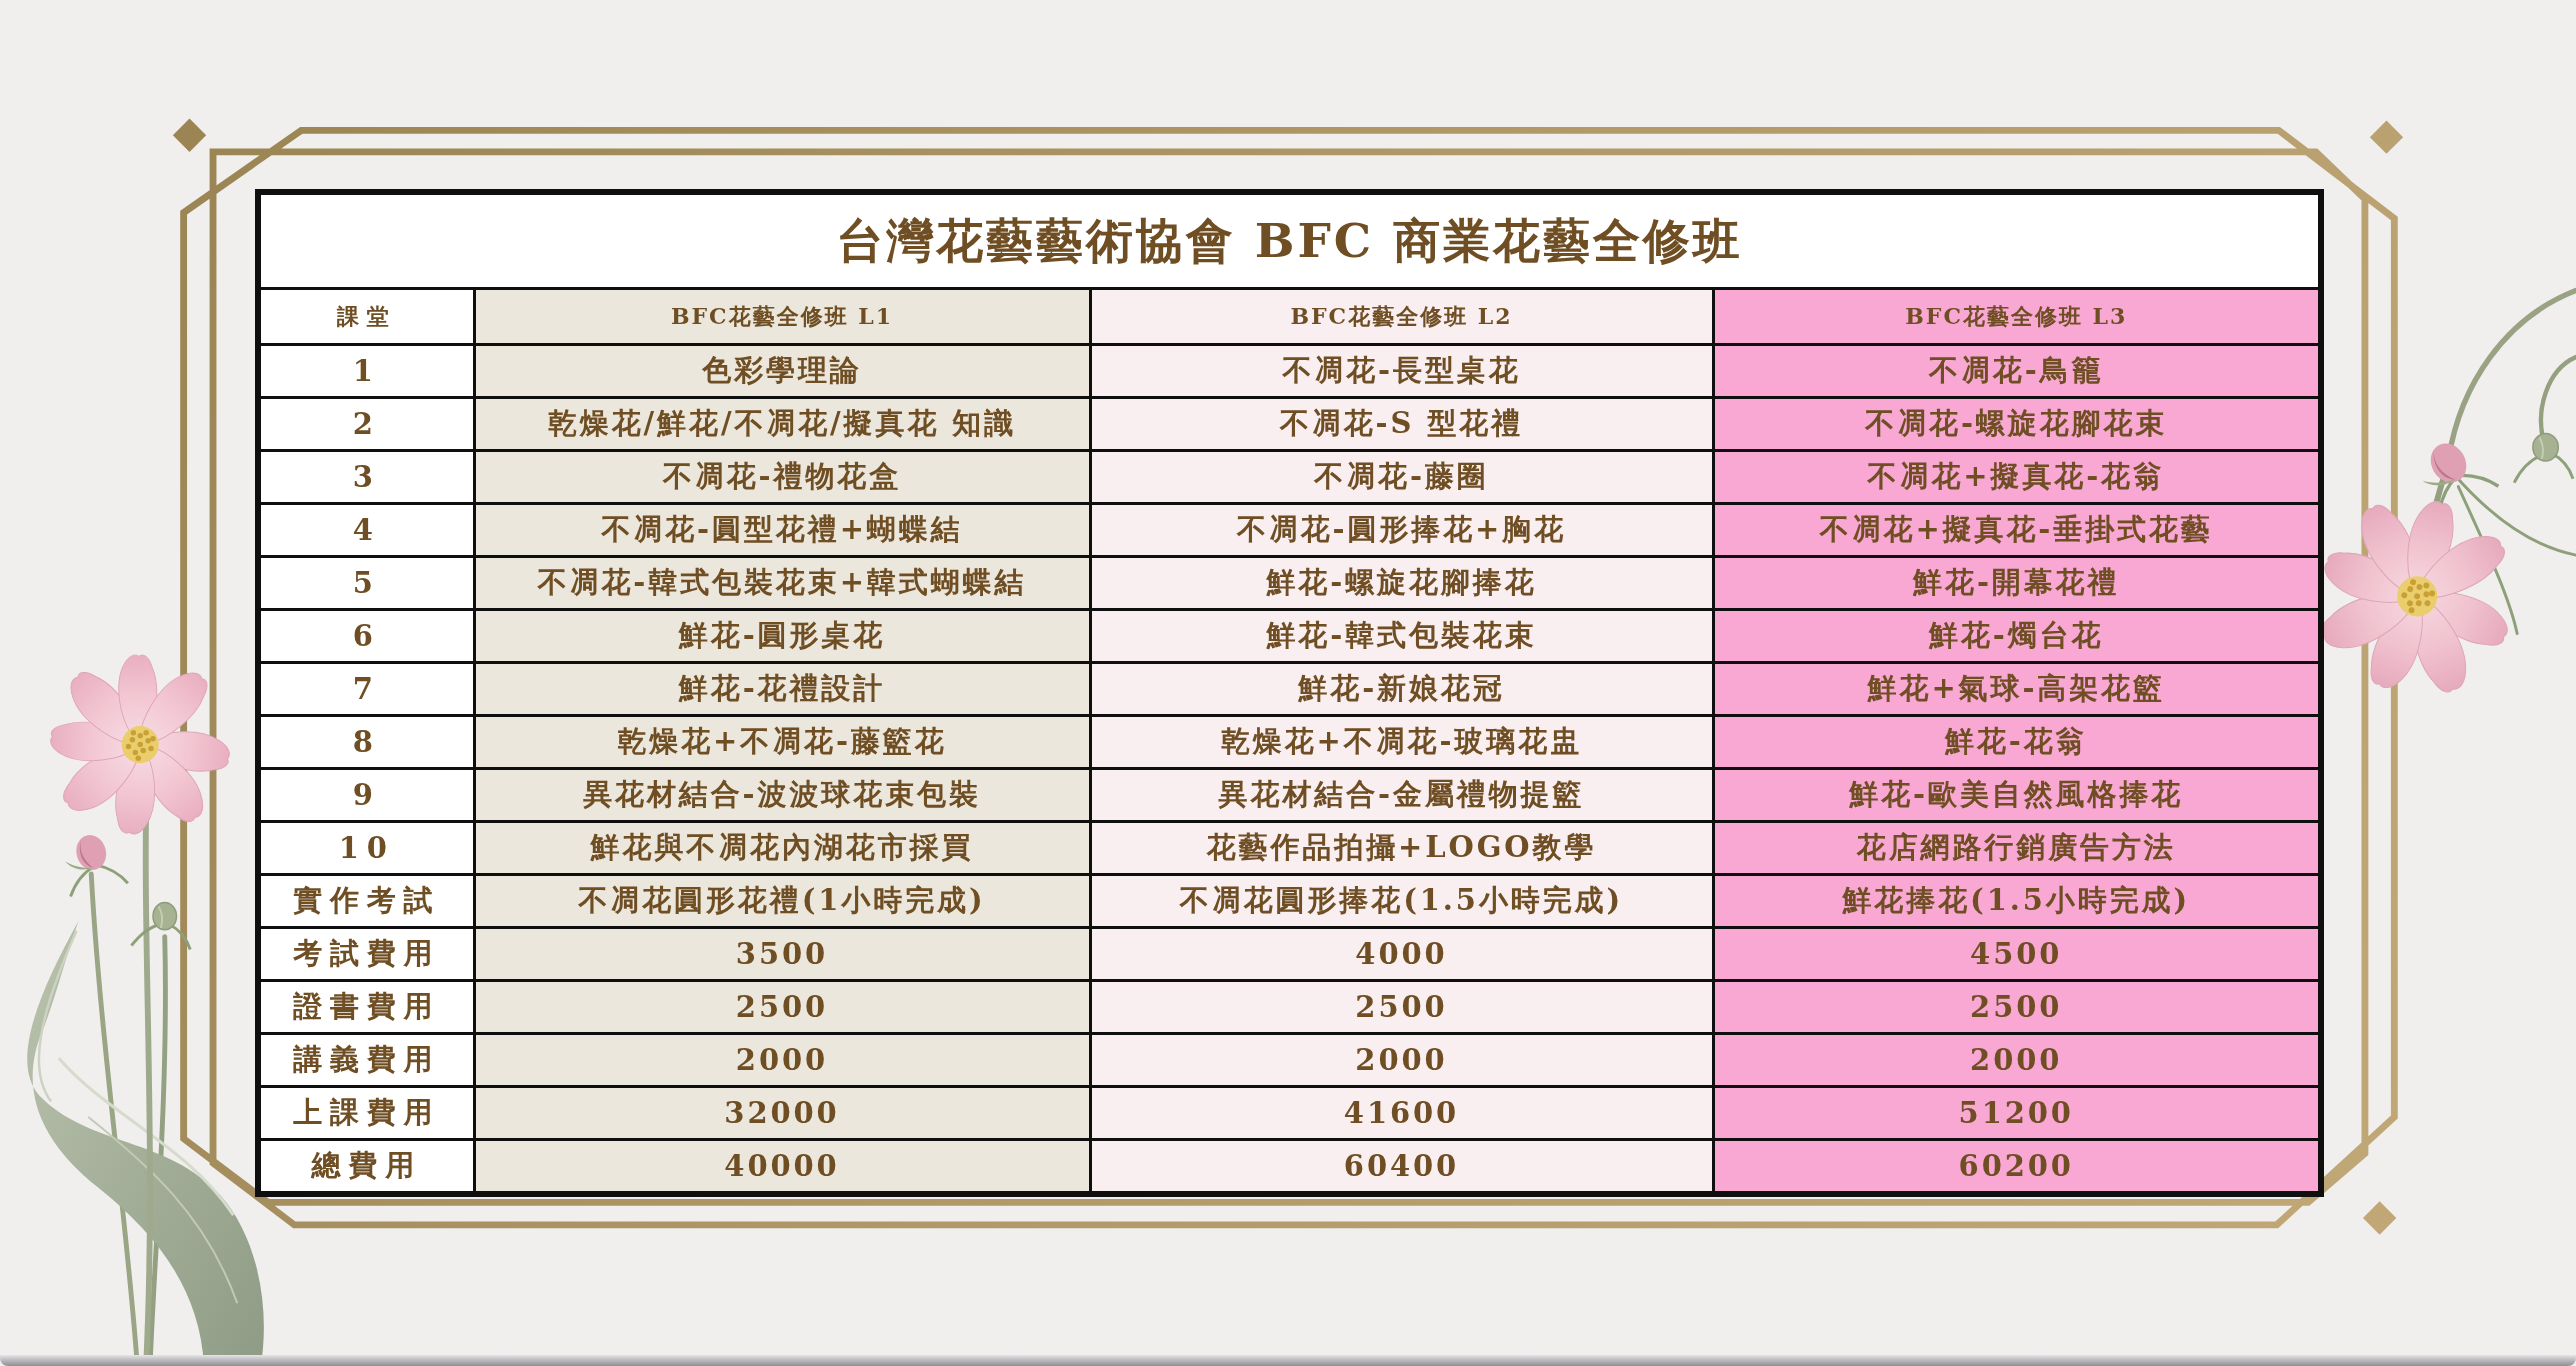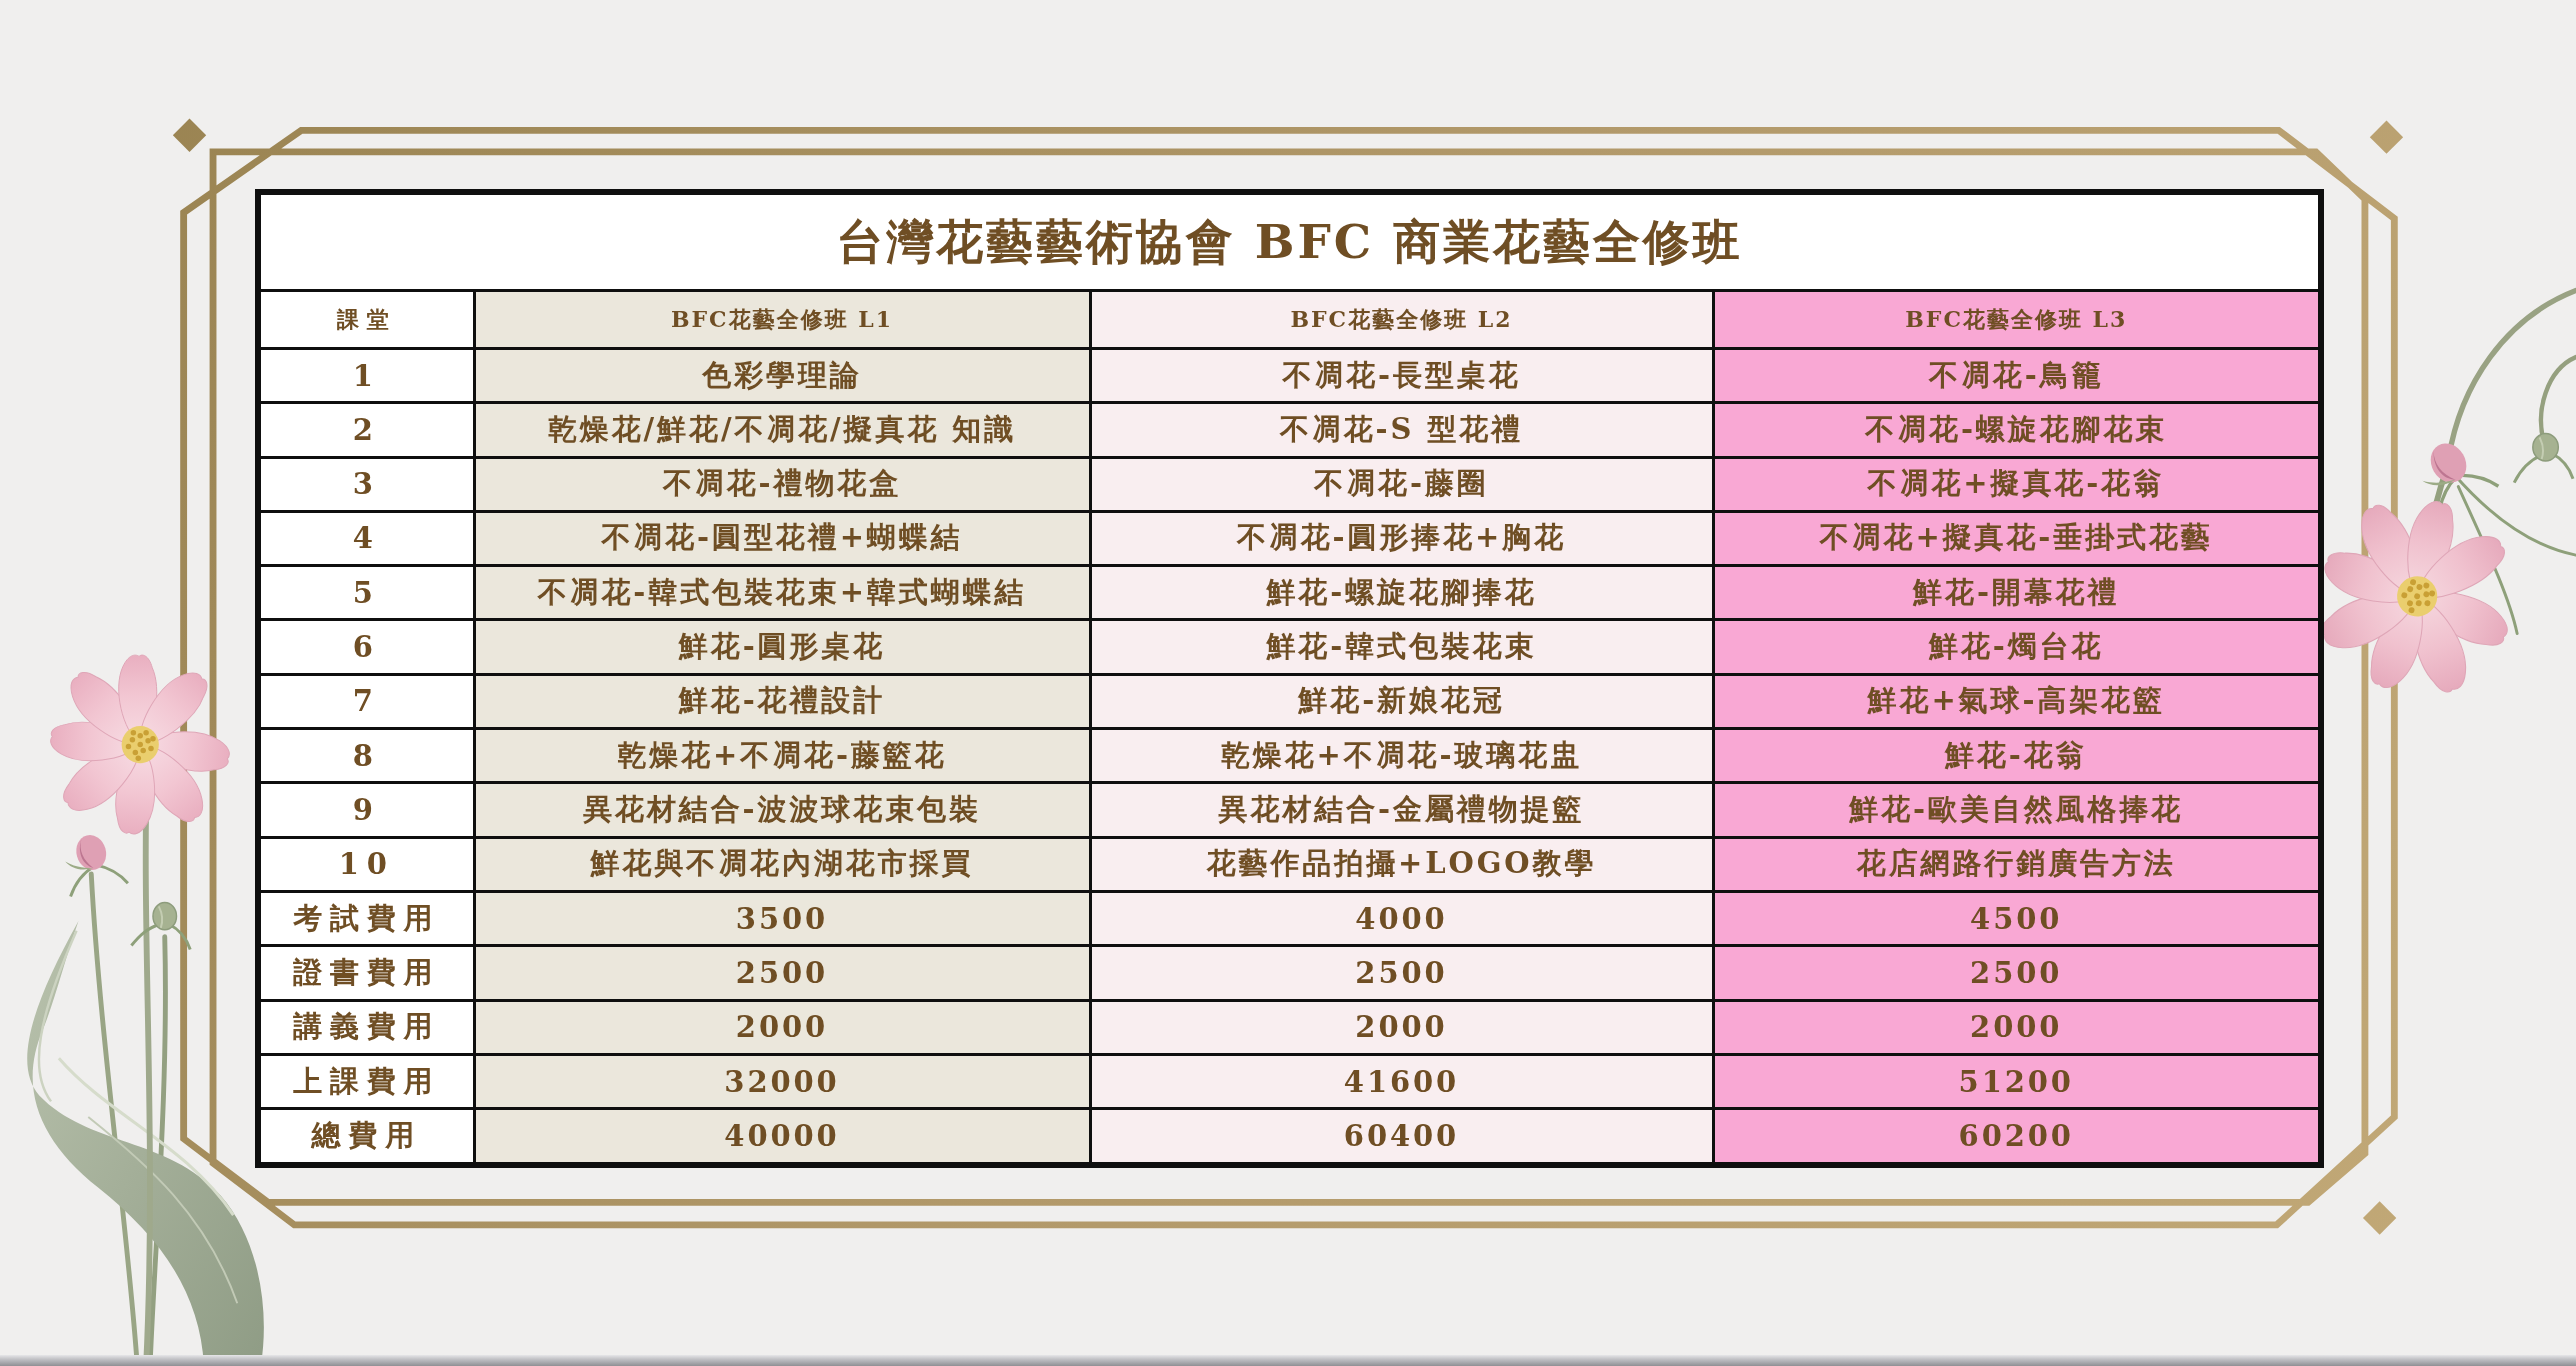--- a/index.html
+++ b/index.html
@@ -1,18 +1,18 @@
 <!DOCTYPE html>
 <html><head>
 <meta charset="utf-8">
 <style>
   html,body{margin:0;padding:0;background:#f0efee;}
   .stage{
     position:relative;width:2576px;height:1366px;overflow:hidden;
-    background:#f0efee;font-family:"DejaVu Serif","Liberation Serif",serif;
+    background:#f0efee;font-family:"DejaVu Serif","Liberation Serif",serif;border-radius:8px;
   }
   .frame-svg{position:absolute;left:0;top:0;z-index:1;}
   .flower{position:absolute;z-index:2;}
   .flower-left{left:0;top:627px;}
   .flower-right{left:2274px;top:265px;}
   .table-wrap{position:absolute;left:255px;top:189px;width:2062px;height:979px;z-index:3;}
   table.course{
     width:100%;height:100%;border-collapse:collapse;table-layout:fixed;
     background:#ffffff;border:6.9px solid #0f0f0f;
   }
@@ -252,20 +252,26 @@
         <td class="c2">異花材結合-金屬禮物提籃</td>
         <td class="c3">鮮花-歐美自然風格捧花</td>
       </tr>
       <tr class="datarow">
         <td class="c0">10</td>
         <td class="c1">鮮花與不凋花內湖花市採買</td>
         <td class="c2">花藝作品拍攝+LOGO教學</td>
         <td class="c3">花店網路行銷廣告方法</td>
       </tr>
       <tr class="datarow">
+        <td class="c0">實作考試</td>
+        <td class="c1">不凋花圓形花禮(1小時完成)</td>
+        <td class="c2">不凋花圓形捧花(1.5小時完成)</td>
+        <td class="c3">鮮花捧花(1.5小時完成)</td>
+      </tr>
+      <tr class="datarow">
         <td class="c0">考試費用</td>
         <td class="c1">3500</td>
         <td class="c2">4000</td>
         <td class="c3">4500</td>
       </tr>
       <tr class="datarow">
         <td class="c0">證書費用</td>
         <td class="c1">2500</td>
         <td class="c2">2500</td>
         <td class="c3">2500</td>

